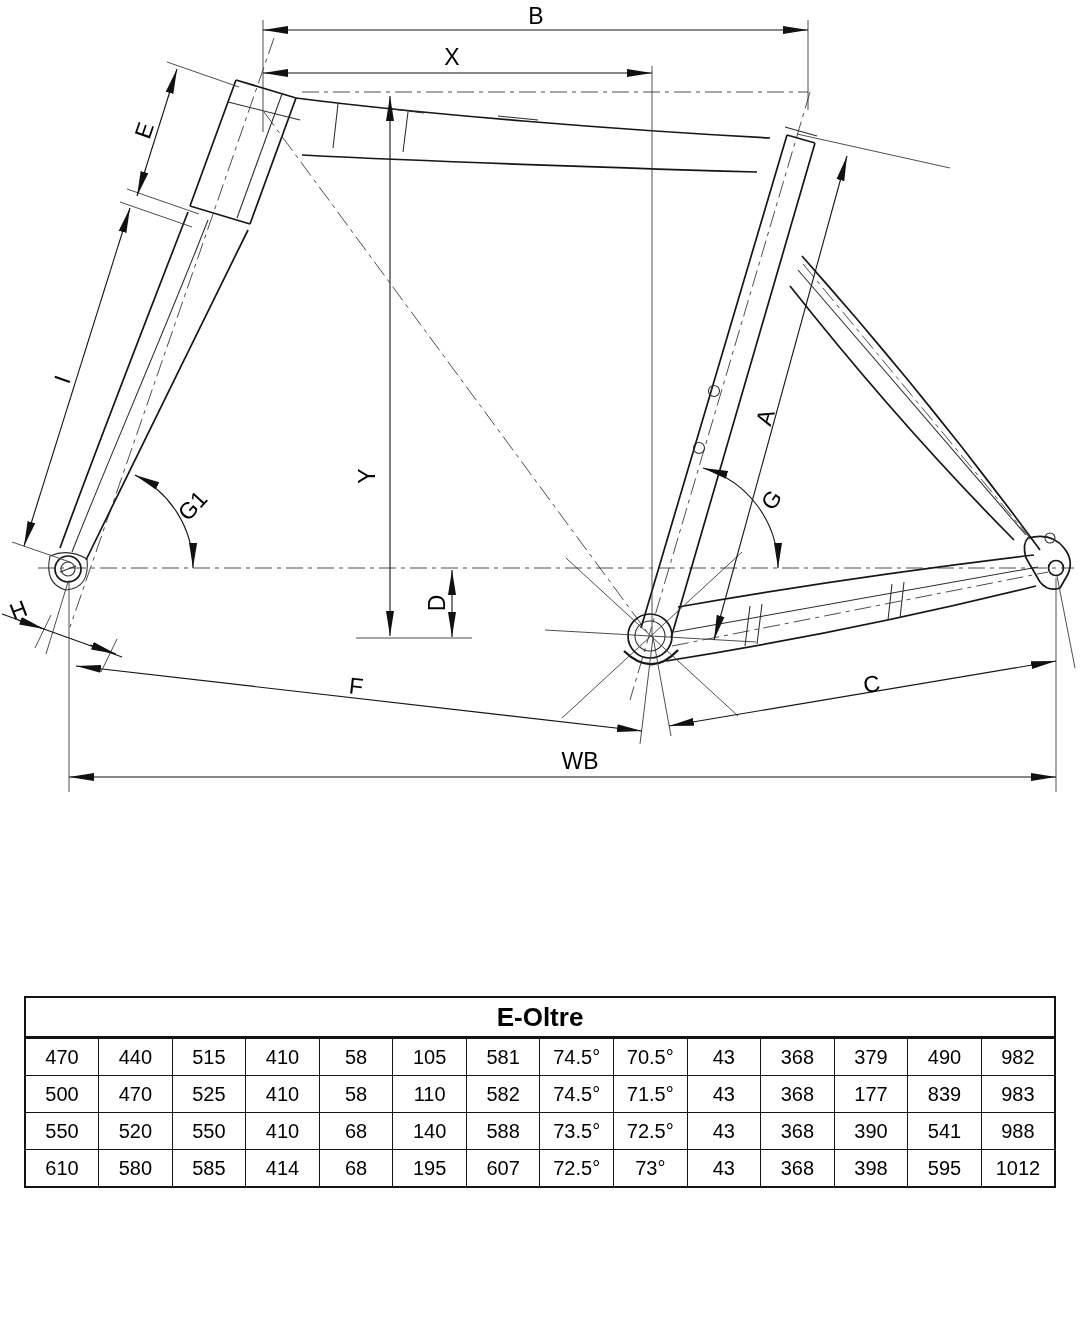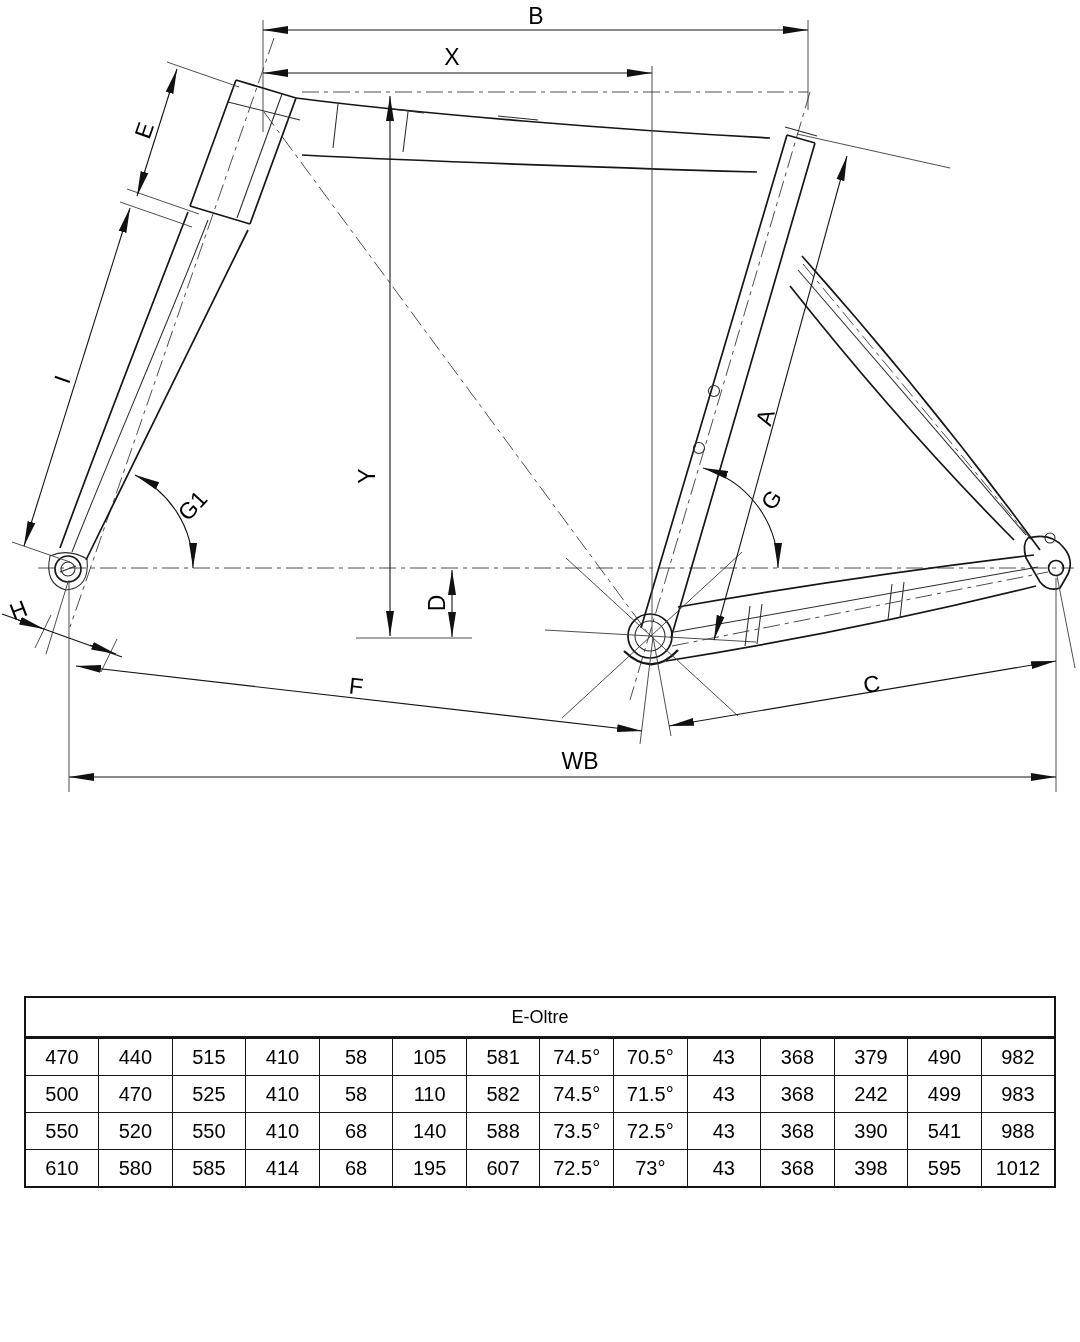--- a/index.html
+++ b/index.html
@@ -9,21 +9,21 @@
   svg .t2{stroke:#2b2b2b;stroke-width:1.05;fill:none;}
   svg .cl{stroke:#3a3a3a;stroke-width:0.9;fill:none;stroke-dasharray:17 5 4 5;}
   svg .dim{stroke:#141414;stroke-width:1.1;fill:none;}
   svg .ext{stroke:#3a3a3a;stroke-width:0.9;fill:none;}
   svg text{fill:#000;font-size:23px;font-family:"Liberation Sans",sans-serif;}
   svg .ah{fill:#111;stroke:none;}
   .geo-table{position:absolute;left:24px;top:996px;width:1032px;border-collapse:collapse;table-layout:fixed;
              border:2.6px solid #141414;}
   .geo-table th,.geo-table td{border:1.9px solid #141414;height:36px;text-align:center;vertical-align:middle;
              font-size:20px;font-weight:normal;color:#000;padding:0;overflow:hidden;}
-  .geo-table th.title{font-size:18px;font-weight:normal;height:38px;border-bottom-width:3px;}
+  .geo-table th.title{font-size:26px;font-weight:bold;height:38px;border-bottom-width:3px;}
 </style>
 </head>
 <body>
 
 <svg width="1080" height="968" viewBox="0 0 1080 968">
   <defs>
     <marker id="ae" markerWidth="26" markerHeight="10" refX="25" refY="5" orient="auto" markerUnits="userSpaceOnUse">
       <path class="ah" d="M0,1 L25,5 L0,9 Z"></path>
     </marker>
     <marker id="as" markerWidth="26" markerHeight="10" refX="1" refY="5" orient="auto" markerUnits="userSpaceOnUse">
@@ -163,22 +163,22 @@
         <td>470</td>
         <td>525</td>
         <td>410</td>
         <td>58</td>
         <td>110</td>
         <td>582</td>
         <td>74.5°</td>
         <td>71.5°</td>
         <td>43</td>
         <td>368</td>
-        <td>242</td>
-        <td>499</td>
+        <td>177</td>
+        <td>839</td>
         <td>983</td>
       </tr>
       <tr>
         <td>550</td>
         <td>520</td>
         <td>550</td>
         <td>410</td>
         <td>68</td>
         <td>140</td>
         <td>588</td>

